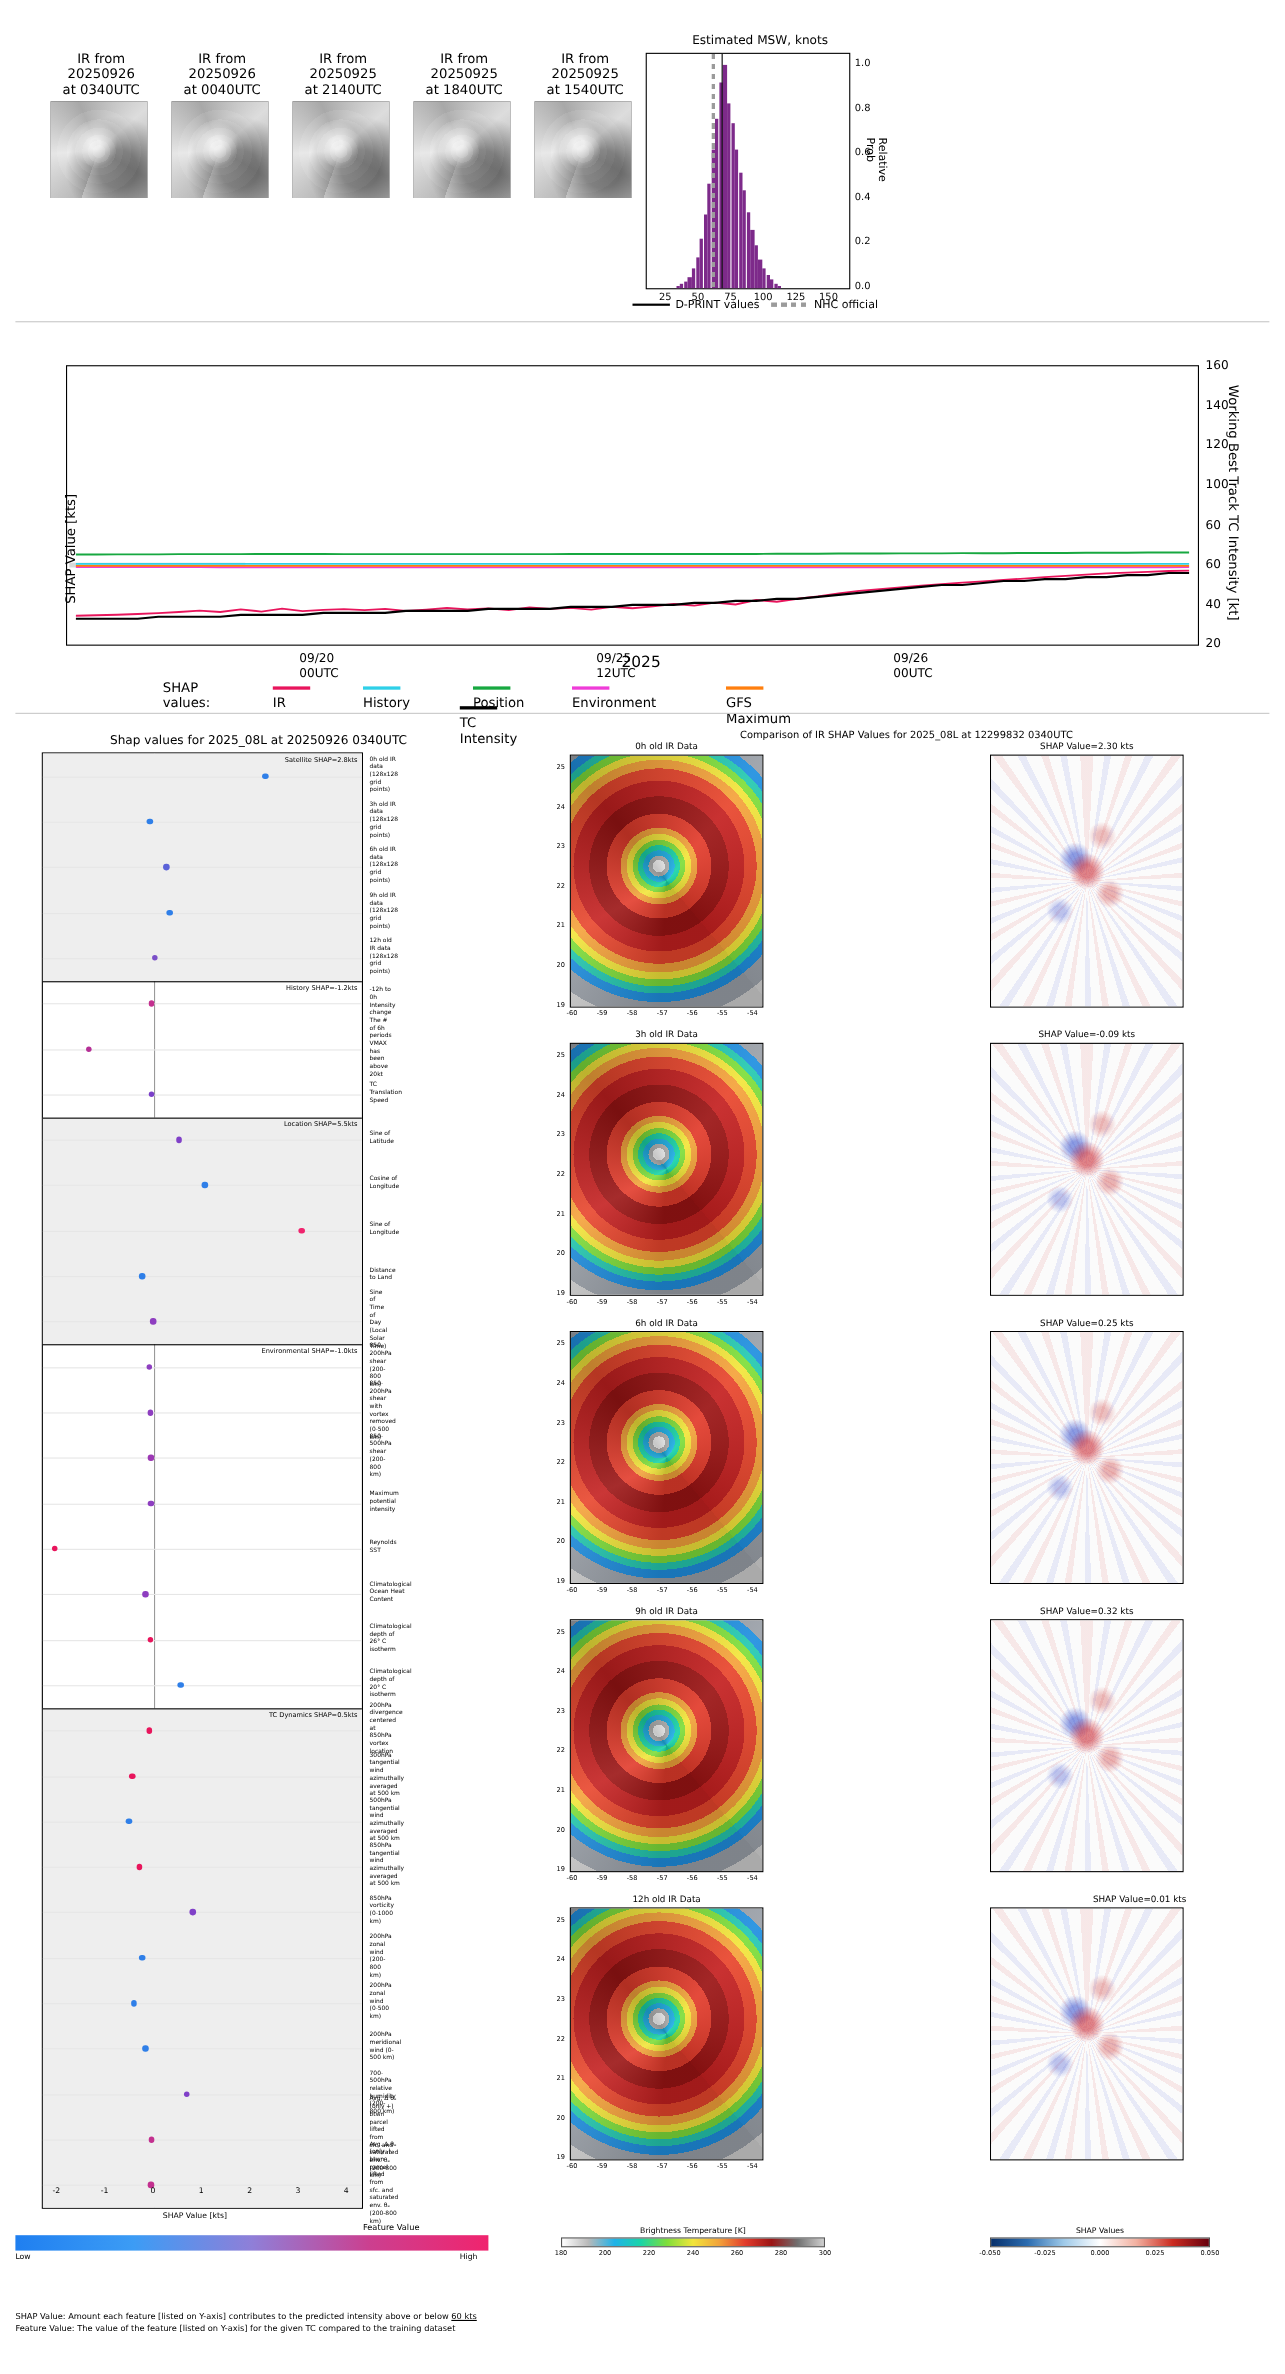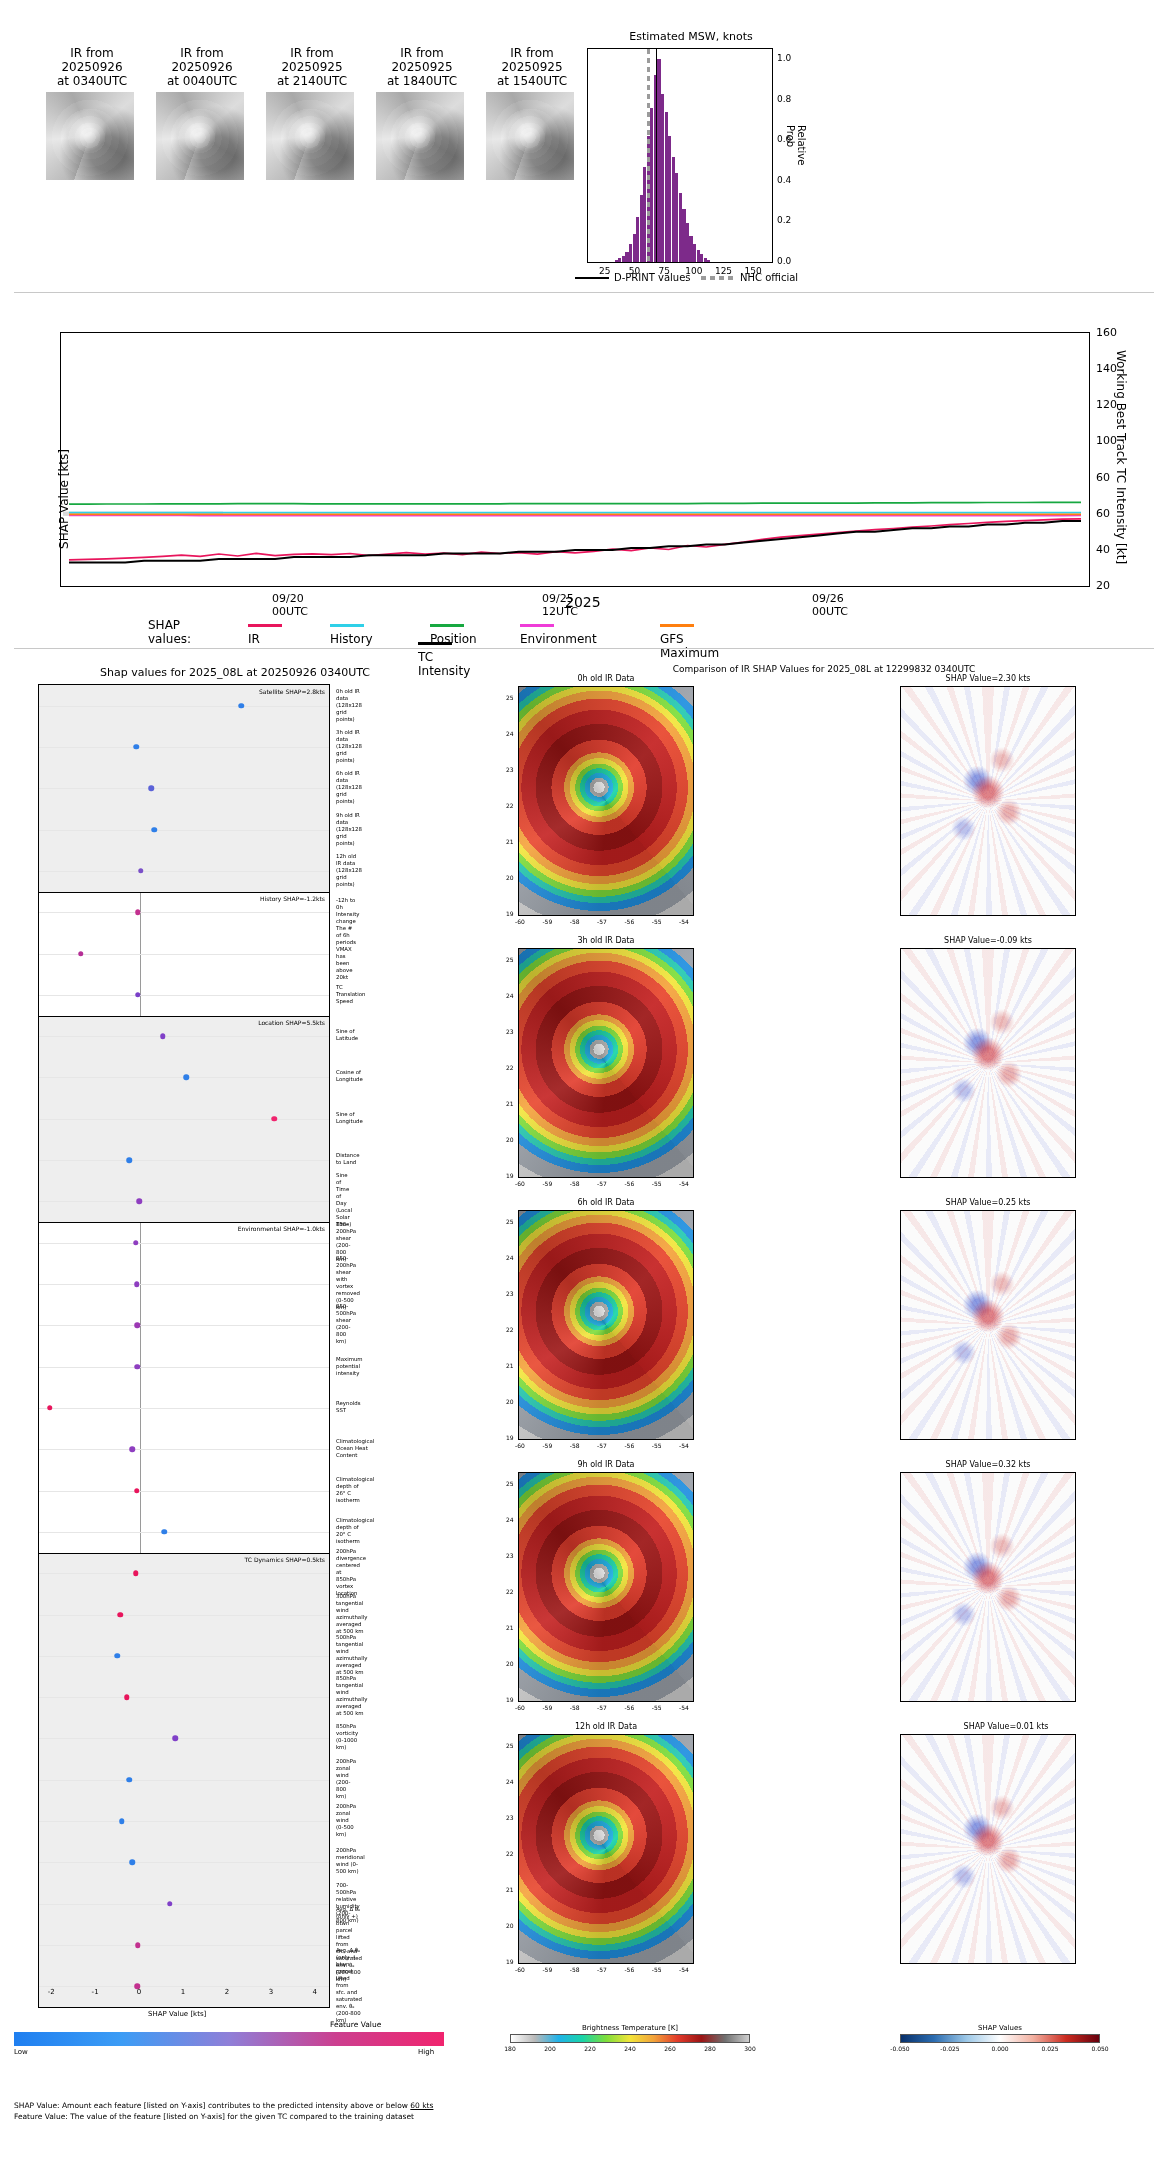--- a/index.html
+++ b/index.html
@@ -469,21 +469,21 @@
         <div class="axn" style="left:-12px;top:56px">24</div>
         <div class="axn" style="left:-12px;top:20px">25</div>
         <div class="axn" style="left:2px;top:244px;transform:translateX(-50%)">-60</div>
         <div class="axn" style="left:29.333333333333332px;top:244px;transform:translateX(-50%)">-59</div>
         <div class="axn" style="left:56.666666666666664px;top:244px;transform:translateX(-50%)">-58</div>
         <div class="axn" style="left:84px;top:244px;transform:translateX(-50%)">-57</div>
         <div class="axn" style="left:111.33333333333333px;top:244px;transform:translateX(-50%)">-56</div>
         <div class="axn" style="left:138.66666666666666px;top:244px;transform:translateX(-50%)">-55</div>
         <div class="axn" style="left:166px;top:244px;transform:translateX(-50%)">-54</div>
       </div>
-      <div class="cell" style="left: 420px; top: 1060px; width: 212px; height: 260px;">
+      <div class="cell" style="left: 420px; top: 1060px; width: 212px; height: 260px; padding-left: 20px;">
         <div class="celltitle">SHAP Value=0.01 kts</div>
         <div class="img" style="width:176px;height:230px">
           <div class="shapimg"></div>
         </div>
       </div>
     </div>
 
   <div class="cbwrap" style="left:30px;top:1362px;width:240px;height:30px;">
     <div class="cbtitle">Brightness Temperature [K]</div>
     <div class="cbbar" style="left:0;width:240px;background:linear-gradient(to right,#ffffff,#b9b9b9,#20b2e8,#19d4a8,#7ede3a,#f2e53a,#f2a23a,#e23b2b,#9b1414,#707070,#cfcfcf);"></div>

